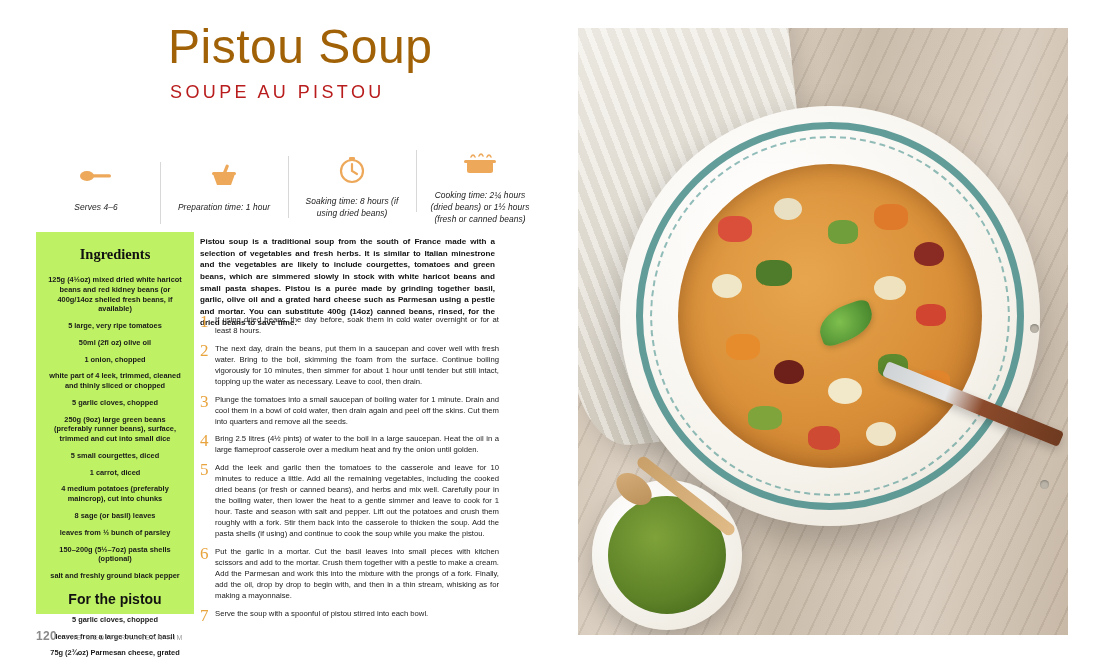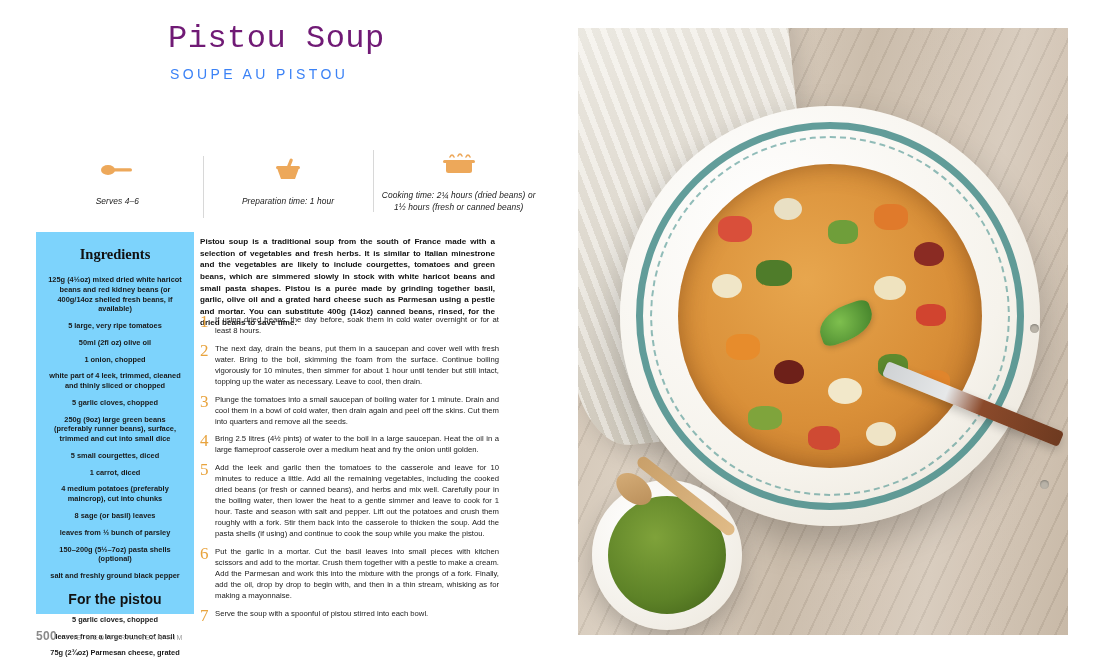--- a/index.html
+++ b/index.html
@@ -22,32 +22,32 @@
   }
 
   
   .title-block {
     position: absolute;
     left: 168px;
     top: 22px;
     width: 400px;
   }
   .recipe-title {
-    font-family: Liberation Mono, monospace;
-    font-size: 32px;
+    font-family: Liberation Sans, sans-serif;
+    font-size: 48px;
     font-weight: 400;
     letter-spacing: 0.5px;
-    color: #701a75;
+    color: #a16207;
     margin: 0;
     line-height: 1.05;
   }
   .recipe-subtitle {
-    font-size: 14px;
+    font-size: 18px;
     letter-spacing: 3.4px;
-    color: #3b82f6;
+    color: #b91c1c;
     margin: 10px 0 0 2px;
     font-weight: 400;
   }
 
   
   .meta-strip {
     position: absolute;
     left: 32px;
     top: 148px;
     width: 512px;
@@ -84,21 +84,21 @@
     letter-spacing: 0.1px;
   }
 
   
   .ingredients-panel {
     position: absolute;
     left: 36px;
     top: 232px;
     width: 158px;
     height: 382px;
-    background: #7dd3fc;
+    background: #bef264;
     padding: 10px 12px 0 12px;
     box-sizing: border-box;
   }
   .ingredients-heading {
     font-family: "Liberation Serif", serif;
     font-size: 14.5px;
     font-weight: 700;
     text-align: center;
     margin: 4px 0 12px 0;
     color: #111;
@@ -368,20 +368,30 @@
       <div class="meta-icon">
         <svg width="34" height="26" viewBox="0 0 34 26">
           <path d="M6 11 h22 l-4 11 h-14 z" fill="#eda85a"></path>
           <rect x="17" y="1" width="3.2" height="12" rx="1.6" fill="#eda85a" transform="rotate(22 18 7)"></rect>
           <rect x="5" y="9" width="24" height="3" rx="1.5" fill="#eda85a"></rect>
         </svg>
       </div>
       <div class="meta-label">Preparation time: 1 hour</div>
     </div>
 
+    <div class="meta-item">
+      <div class="meta-icon">
+        <svg width="28" height="28" viewBox="0 0 28 28">
+          <circle cx="14" cy="15" r="11" fill="none" stroke="#eda85a" stroke-width="2.2"></circle>
+          <path d="M14 8 v7 l5 3" fill="none" stroke="#eda85a" stroke-width="2.2" stroke-linecap="round"></path>
+          <rect x="11" y="1" width="6" height="3" rx="1.2" fill="#eda85a"></rect>
+        </svg>
+      </div>
+      <div class="meta-label">Soaking time: 8 hours (if using dried beans)</div>
+    </div>
 
     <div class="meta-item">
       <div class="meta-icon">
         <svg width="36" height="26" viewBox="0 0 36 26">
           <path d="M9 6 q2 -4 4 0 M17 5 q2 -4 4 0 M25 6 q2 -4 4 0" fill="none" stroke="#eda85a" stroke-width="1.6" stroke-linecap="round"></path>
           <rect x="5" y="10" width="26" height="12" rx="2.5" fill="#eda85a"></rect>
           <rect x="2" y="9" width="32" height="3" rx="1.5" fill="#eda85a"></rect>
         </svg>
       </div>
       <div class="meta-label">Cooking time: 2¼ hours (dried beans) or 1½ hours (fresh or canned beans)</div>
@@ -442,21 +452,21 @@
       <div class="step-num">6</div>
       <div class="step-text">Put the garlic in a mortar. Cut the basil leaves into small pieces with kitchen scissors and add to the mortar. Crush them together with a pestle to make a cream. Add the Parmesan and work this into the mixture with the prongs of a fork. Finally, add the oil, drop by drop to begin with, and then in a thin stream, whisking as for making a mayonnaise.</div>
     </div>
     <div class="step">
       <div class="step-num">7</div>
       <div class="step-text">Serve the soup with a spoonful of pistou stirred into each bowl.</div>
     </div>
   </div>
 
   <div class="footer">
-    <div class="folio">500</div>
+    <div class="folio">120</div>
     <div class="running-head">THE MEDITERRANEAN RIM</div>
   </div>
 
   <div class="photo">
     <div class="wood"></div>
     <div class="cloth"></div>
 
     <div class="bowl-outer">
       <div class="bowl-rim"></div>
       <div class="bowl-rim2"></div>

